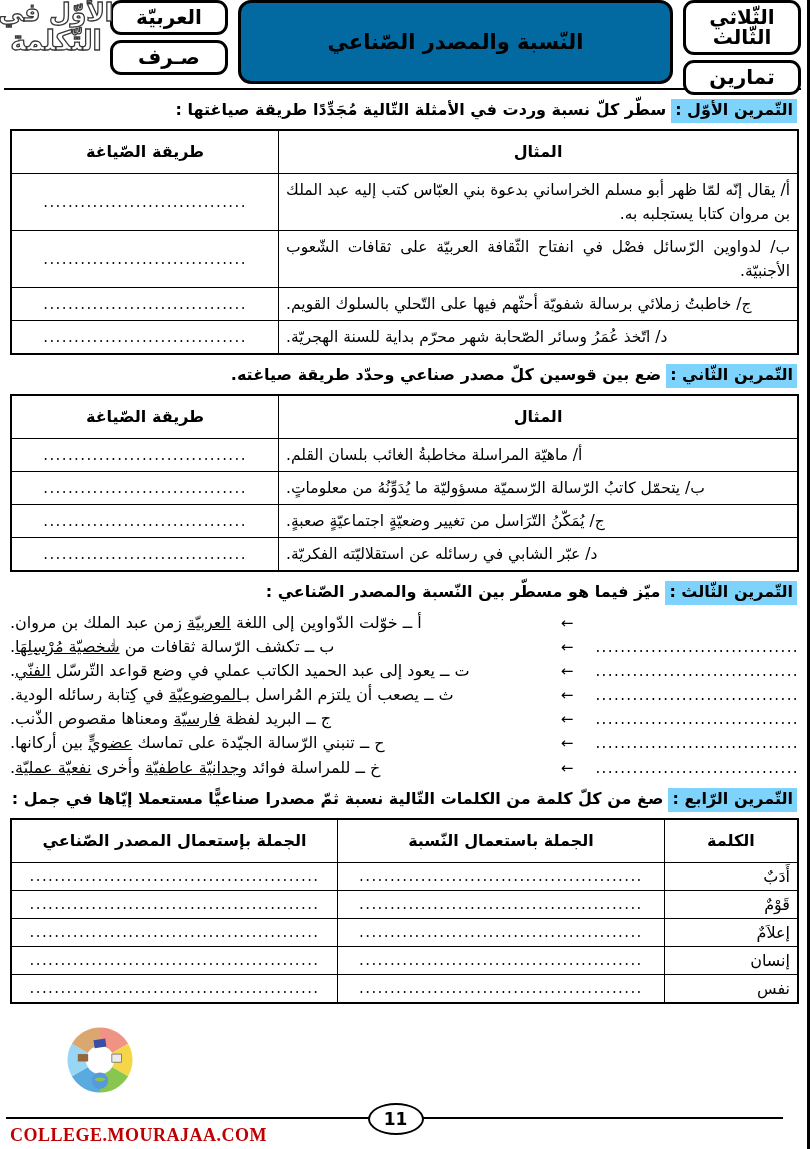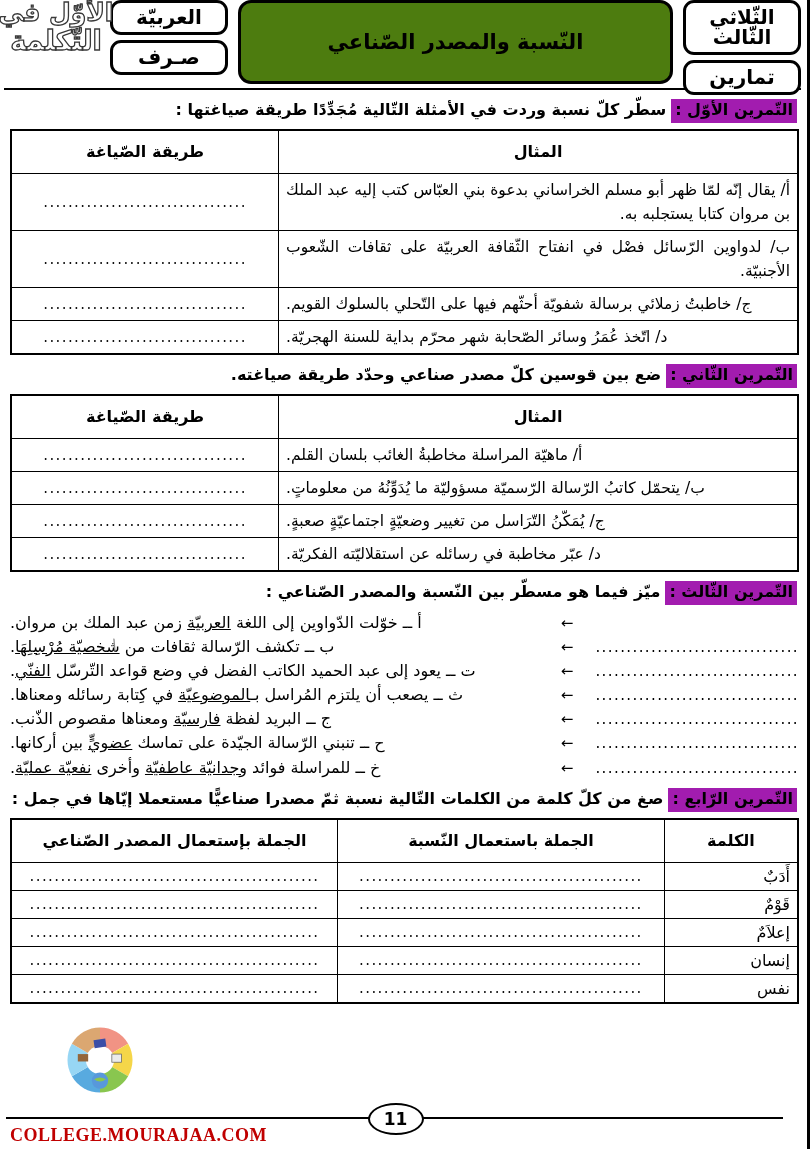--- a/index.html
+++ b/index.html
@@ -37,34 +37,34 @@
     flex:0 0 118px;display:flex;flex-direction:column;gap:5px;
   }
   .rbox{
     border:3.5px solid #000;border-radius:11px;
     text-align:center;font-weight:bold;font-size:20px;
     padding:4px 2px 5px;background:#fff;line-height:1;
   }
   .titlebox{
     flex:1 1 auto;border:3.5px solid #000;border-radius:13px;
     height:78px;display:flex;align-items:center;justify-content:center;
-    font-size:21px;font-weight:bold;background:#4d7c0f;
+    font-size:21px;font-weight:bold;background:#0369a1;
     margin:0 4px;
   }
   .stackL{flex:0 0 118px;display:flex;flex-direction:column;gap:5px;}
   .hr-top{border:0;border-top:2.5px solid #000;margin:0 6px 0 4px;}
 
   
   .content{padding:0 8px 0 10px;}
   .exheading{
     text-align:right;font-size:16px;font-weight:bold;
     margin:9px 2px 6px 0;line-height:1.3;
   }
   .exlabel{
-    background:#a21caf;padding:1px 4px 2px;margin-left:5px;
+    background:#7dd3fc;padding:1px 4px 2px;margin-left:5px;
     display:inline-block;
   }
   table.gt{
     width:100%;border-collapse:collapse;
     border:2.5px solid #000;table-layout:fixed;
   }
   table.gt th,table.gt td{
     border:1.4px solid #000;
     padding:4px 7px;vertical-align:middle;
   }
@@ -206,21 +206,21 @@
       </tr>
       <tr>
         <td class="example">ب/ يتحمّل كاتبُ الرّسالة الرّسميّة مسؤوليّة ما يُدَوِّنُهُ من معلوماتٍ.</td>
         <td class="blank">.................................</td>
       </tr>
       <tr>
         <td class="example">ج/ يُمَكّنُ التّرَاسل من تغيير وضعيّةٍ اجتماعيّةٍ صعبةٍ.</td>
         <td class="blank">.................................</td>
       </tr>
       <tr>
-        <td class="example">د/ عبّر مخاطبة في رسائله عن استقلاليّته الفكريّة.</td>
+        <td class="example">د/ عبّر الشابي في رسائله عن استقلاليّته الفكريّة.</td>
         <td class="blank">.................................</td>
       </tr>
     </tbody>
       </table>
 
     <div class="exheading">
       <span class="exlabel">التّمرين الثّالث :</span><span>ميّز فيما هو مسطّر بين النّسبة والمصدر الصّناعي :</span>
     </div>
     <div class="ex3">
 
@@ -232,27 +232,27 @@
 
       <div class="row">
         <span class="dots">.................................</span>
         <span class="arrow">←</span>
         <span class="sent"><span>ب ــ تكشف الرّسالة ثقافات من </span><u>شخصيّة مُرْسِلِهَا</u><span>.</span></span>
       </div>
 
       <div class="row">
         <span class="dots">.................................</span>
         <span class="arrow">←</span>
-        <span class="sent"><span>ت ــ يعود إلى عبد الحميد الكاتب الفضل في وضع قواعد التّرسّل </span><u>الفنّي</u><span>.</span></span>
-      </div>
-
-      <div class="row">
-        <span class="dots">.................................</span>
-        <span class="arrow">←</span>
-        <span class="sent"><span>ث ــ يصعب أن يلتزم المُراسل بـ</span><u>الموضوعيّة</u><span> في كِتابة رسائله ومعناها.</span></span>
+        <span class="sent"><span>ت ــ يعود إلى عبد الحميد الكاتب عملي في وضع قواعد التّرسّل </span><u>الفنّي</u><span>.</span></span>
+      </div>
+
+      <div class="row">
+        <span class="dots">.................................</span>
+        <span class="arrow">←</span>
+        <span class="sent"><span>ث ــ يصعب أن يلتزم المُراسل بـ</span><u>الموضوعيّة</u><span> في كِتابة رسائله الودية.</span></span>
       </div>
 
       <div class="row">
         <span class="dots">.................................</span>
         <span class="arrow">←</span>
         <span class="sent"><span>ج ــ  البريد لفظة </span><u>فارسيّة</u><span> ومعناها مقصوص الذّنب.</span></span>
       </div>
 
       <div class="row">
         <span class="dots">.................................</span>

